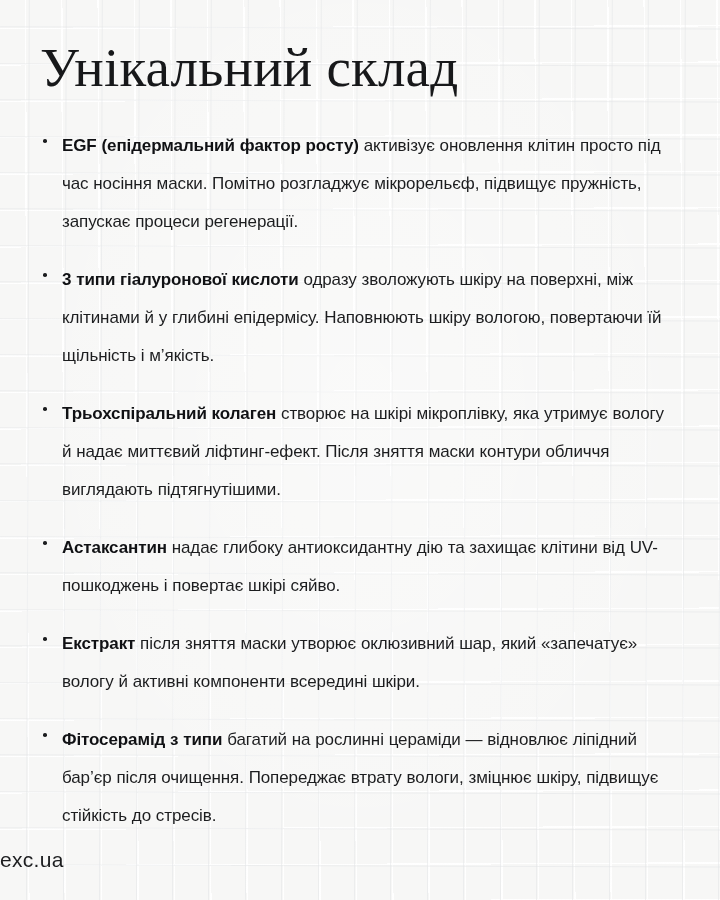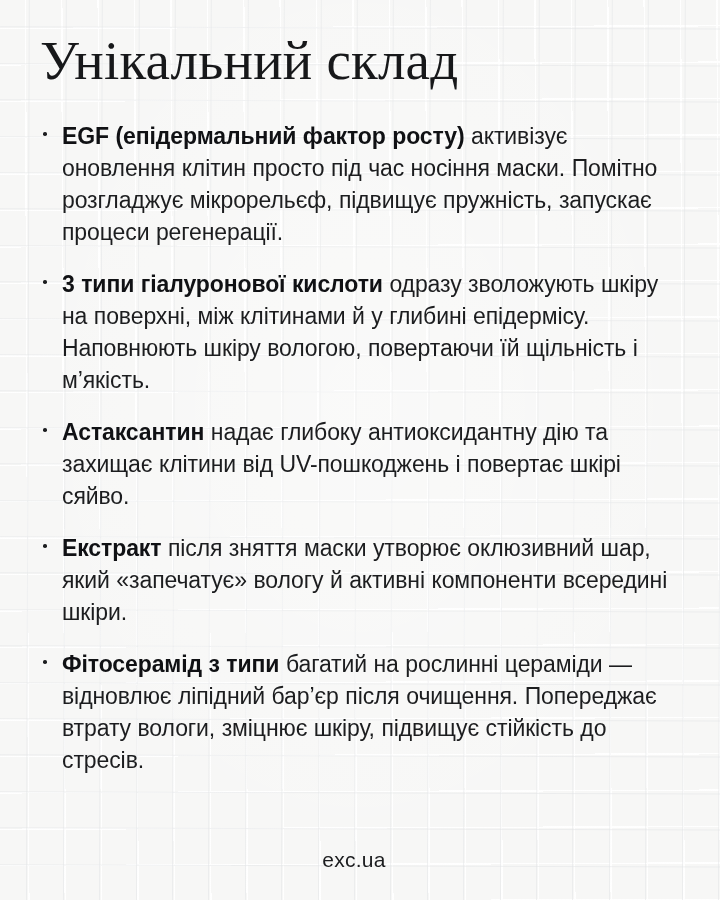--- a/index.html
+++ b/index.html
@@ -66,21 +66,21 @@
                 rgba(247,247,246,0) 70%);
   }
 
   
   #content {
     position: relative;
     z-index: 1;
     width: 708px;
     height: 900px;
     box-sizing: border-box;
-    padding: 4px 40px;
+    padding: 11px 40px;
   }
 
   #page-title {
     margin: 0;
     padding-top: 27px;
     font-family: "Liberation Serif", "DejaVu Serif", serif;
     font-size: 55px;
     font-weight: 400;
     line-height: 1.08;
     letter-spacing: 0.2px;
@@ -90,22 +90,22 @@
   #ingredients-list {
     list-style: none;
     margin: 0;
     padding: 0;
     margin-top: 30px;
   }
   #ingredients-list li {
     position: relative;
     padding-left: 22px;
     margin-bottom: 20px;
-    font-size: 23px;
-    line-height: 32px;
+    font-size: 17px;
+    line-height: 38px;
     letter-spacing: -0.1px;
     color: #1c1d1f;
     word-spacing: 0.2px;
     margin-top: 16px;
   }
   #ingredients-list li:last-child {
     margin-bottom: 0;
   }
   #ingredients-list li .bullet-dot {
     position: absolute;
@@ -122,21 +122,20 @@
   }
   #ingredients-list li .item-desc {
     font-weight: 400;
   }
 
   #site-footer {
     position: absolute;
     left: 0;
     right: 0;
     top: 848px;
-    text-align: center;
   }
   #site-footer .footer-label {
     font-size: 21px;
     font-weight: 400;
     letter-spacing: 0.3px;
     color: #1c1d1f;
   }
 </style>
 </head>
 <body>
@@ -149,20 +148,21 @@
     <div class="vignette"></div>
   </div>
 
   <div id="content">
 
     <h1 id="page-title">Унікальний склад</h1>
 
     <ul id="ingredients-list">
         <li><span class="bullet-dot"></span><span class="item-term">EGF (епідермальний фактор росту)</span><span class="item-desc"> активізує оновлення клітин просто під час носіння маски. Помітно розгладжує мікрорельєф, підвищує пружність, запускає процеси регенерації.</span></li>
         <li><span class="bullet-dot"></span><span class="item-term">3 типи гіалуронової кислоти</span><span class="item-desc"> одразу зволожують шкіру на поверхні, між клітинами й у глибині епідермісу. Наповнюють шкіру вологою, повертаючи їй щільність і м’якість.</span></li>
+        <li><span class="bullet-dot"></span><span class="item-term">Трьохспіральний колаген</span><span class="item-desc"> створює на шкірі мікроплівку, яка утримує вологу й надає миттєвий ліфтинг-ефект. Після зняття маски контури обличчя виглядають підтягнутішими.</span></li>
         <li><span class="bullet-dot"></span><span class="item-term">Астаксантин</span><span class="item-desc"> надає глибоку антиоксидантну дію та захищає клітини від UV-пошкоджень і повертає шкірі сяйво.</span></li>
         <li><span class="bullet-dot"></span><span class="item-term">Екстракт</span><span class="item-desc"> після зняття маски утворює оклюзивний шар, який «запечатує» вологу й активні компоненти всередині шкіри.</span></li>
         <li><span class="bullet-dot"></span><span class="item-term">Фітосерамід з типи</span><span class="item-desc"> багатий на рослинні цераміди — відновлює ліпідний бар’єр після очищення. Попереджає втрату вологи, зміцнює шкіру, підвищує стійкість до стресів.</span></li>
       </ul>
 
     <div id="site-footer">
       <span class="footer-label">exc.ua</span>
     </div>
 
   </div>

